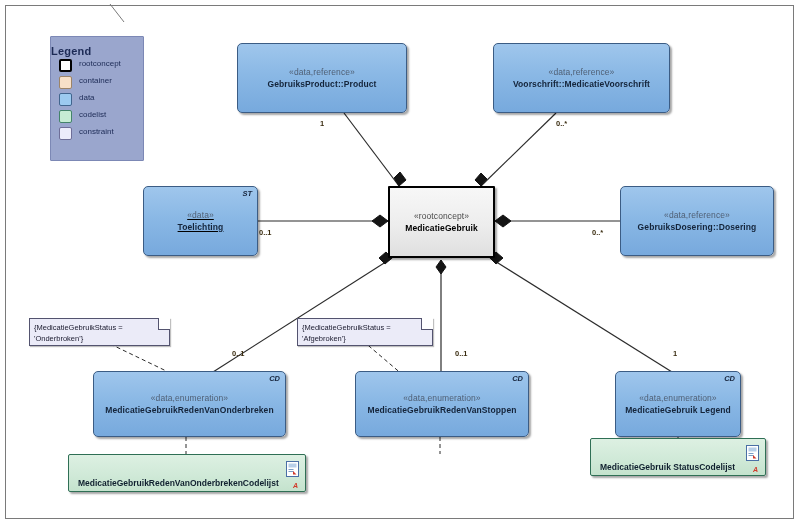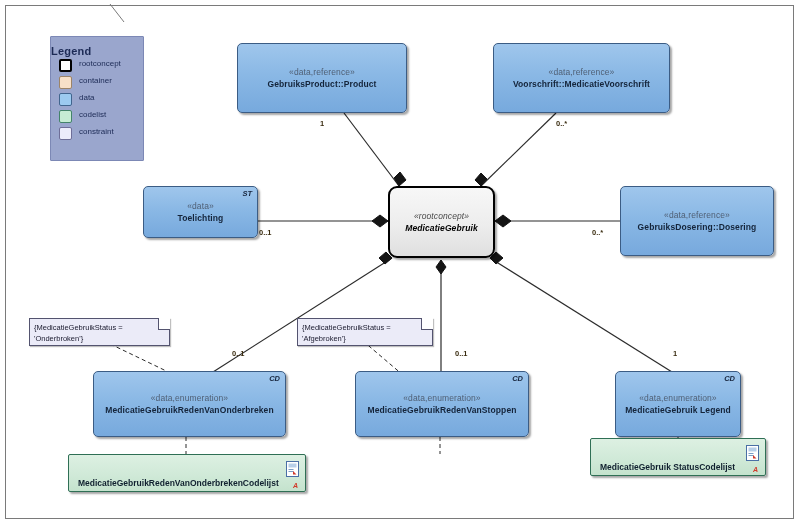--- a/index.html
+++ b/index.html
@@ -77,22 +77,21 @@
     justify-content: center;
     text-align: center;
   }
   .node.data {
     border: 1px solid #3b5c84;
     background: linear-gradient(180deg, #9fc6ec 0%, #8ab8e5 45%, #77a9dd 100%);
   }
   .node.rootconcept {
     border: 2.5px solid #000000;
     background: linear-gradient(180deg, #f7f7f7 0%, #ededed 55%, #dfdfdf 100%);
-    border-radius: 9px;
-    font-style: italic;
+    border-radius: 1px;
   }
   .node.codelist {
     border: 1px solid #2f6f55;
     border-radius: 2px;
     background: linear-gradient(180deg, #ddf0e2 0%, #cfe9d7 60%, #c4e2cd 100%);
     align-items: flex-start;
     justify-content: center;
   }
 
   .stereotype {
@@ -305,21 +304,21 @@
   <div class="node data" style="left:237px; top:43px; width:170px; height:70px;">
     <div class="stereotype">«data,reference»</div>
     <div class="nodename">GebruiksProduct::Product</div>
   </div>
 
   <div class="node data" style="left:493px; top:43px; width:177px; height:70px;">
     <div class="stereotype">«data,reference»</div>
     <div class="nodename">Voorschrift::MedicatieVoorschrift</div>
   </div>
 
-  <div class="node data" style="left:143px; top:186px; width:115px; height:52px;">
+  <div class="node data" style="left:143px; top:186px; width:115px; height:70px;text-decoration:underline;">
     <span class="corner-badge">ST</span>
     <div class="stereotype">«data»</div>
     <div class="nodename">Toelichting</div>
   </div>
 
   <div class="node rootconcept" style="left:388px; top:186px; width:107px; height:72px;">
     <div class="stereotype">«rootconcept»</div>
     <div class="nodename">MedicatieGebruik</div>
   </div>
 

